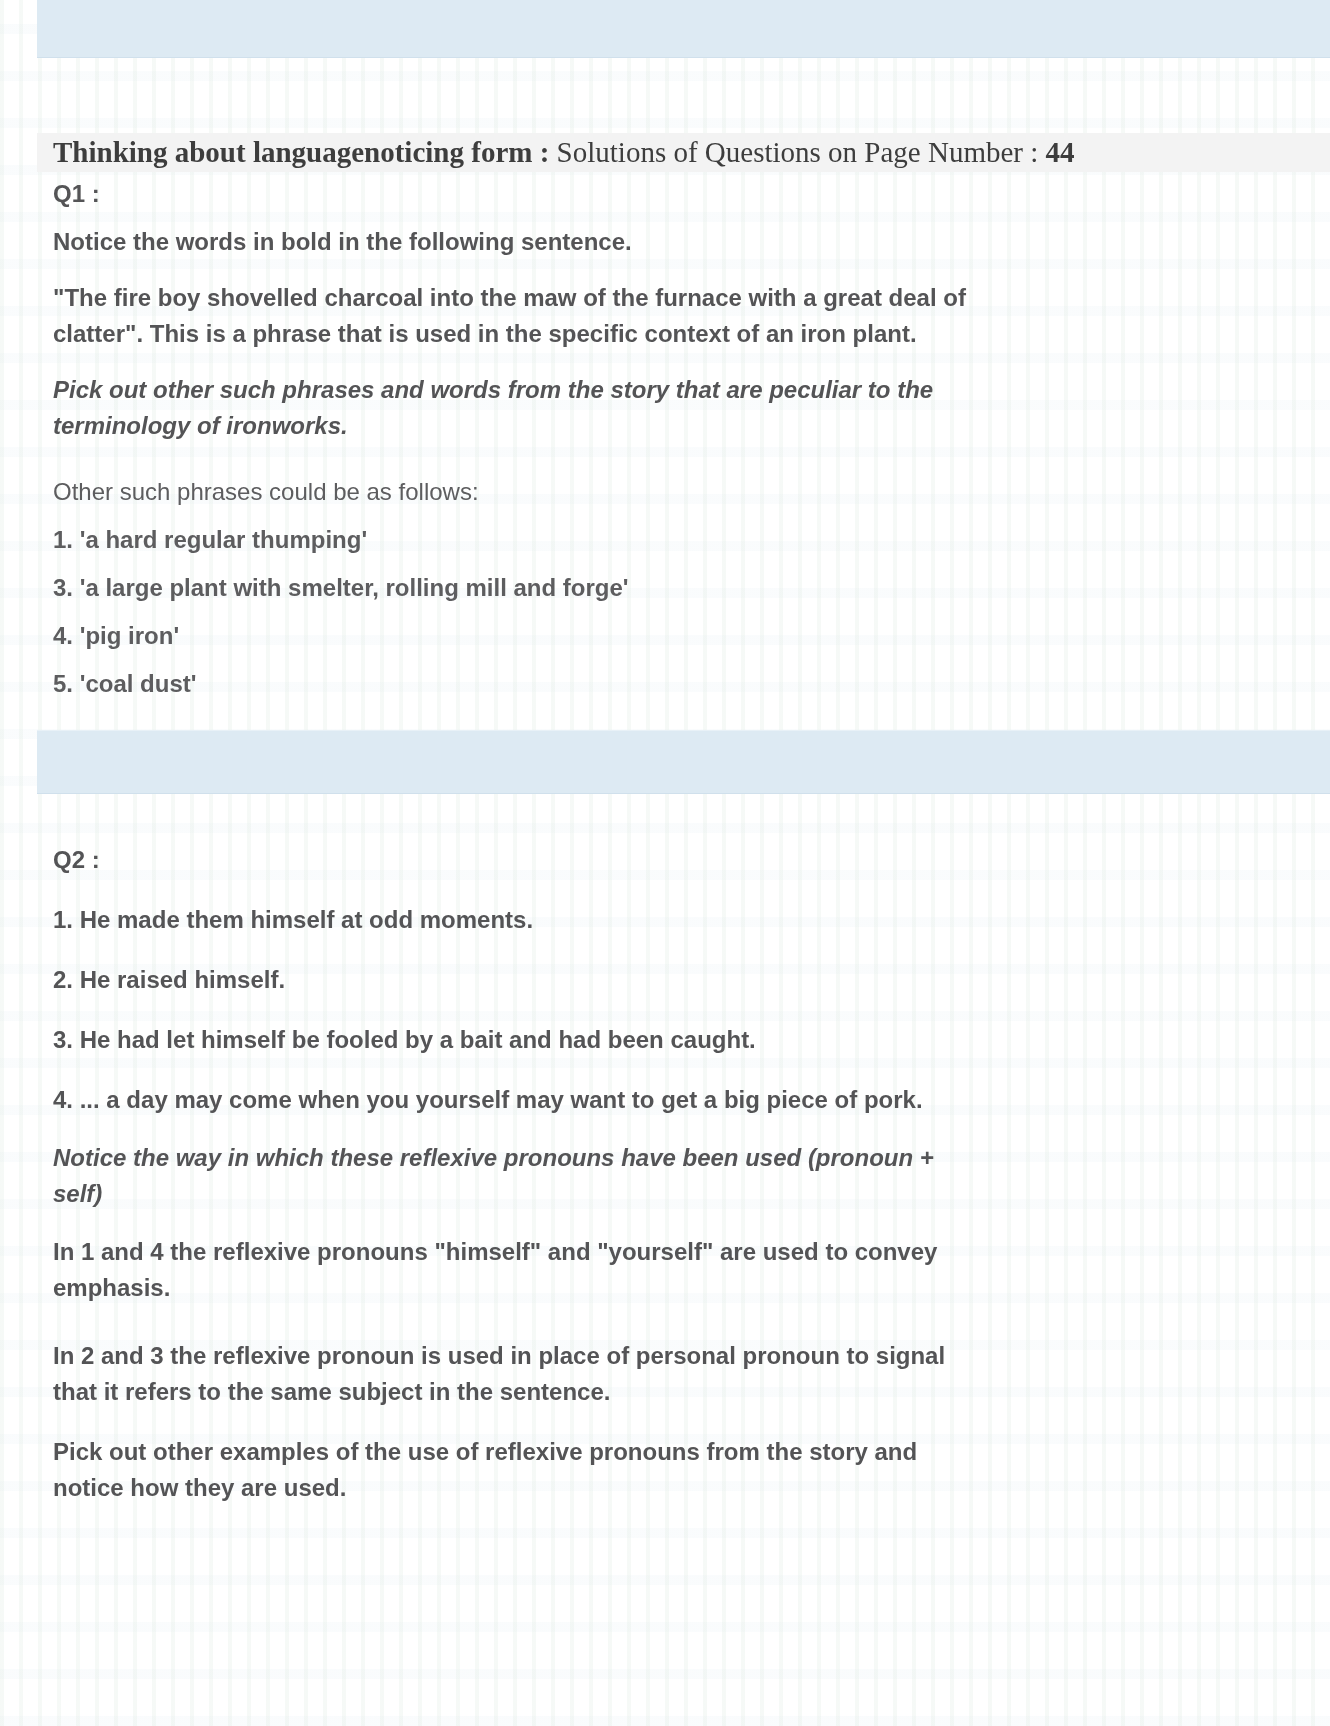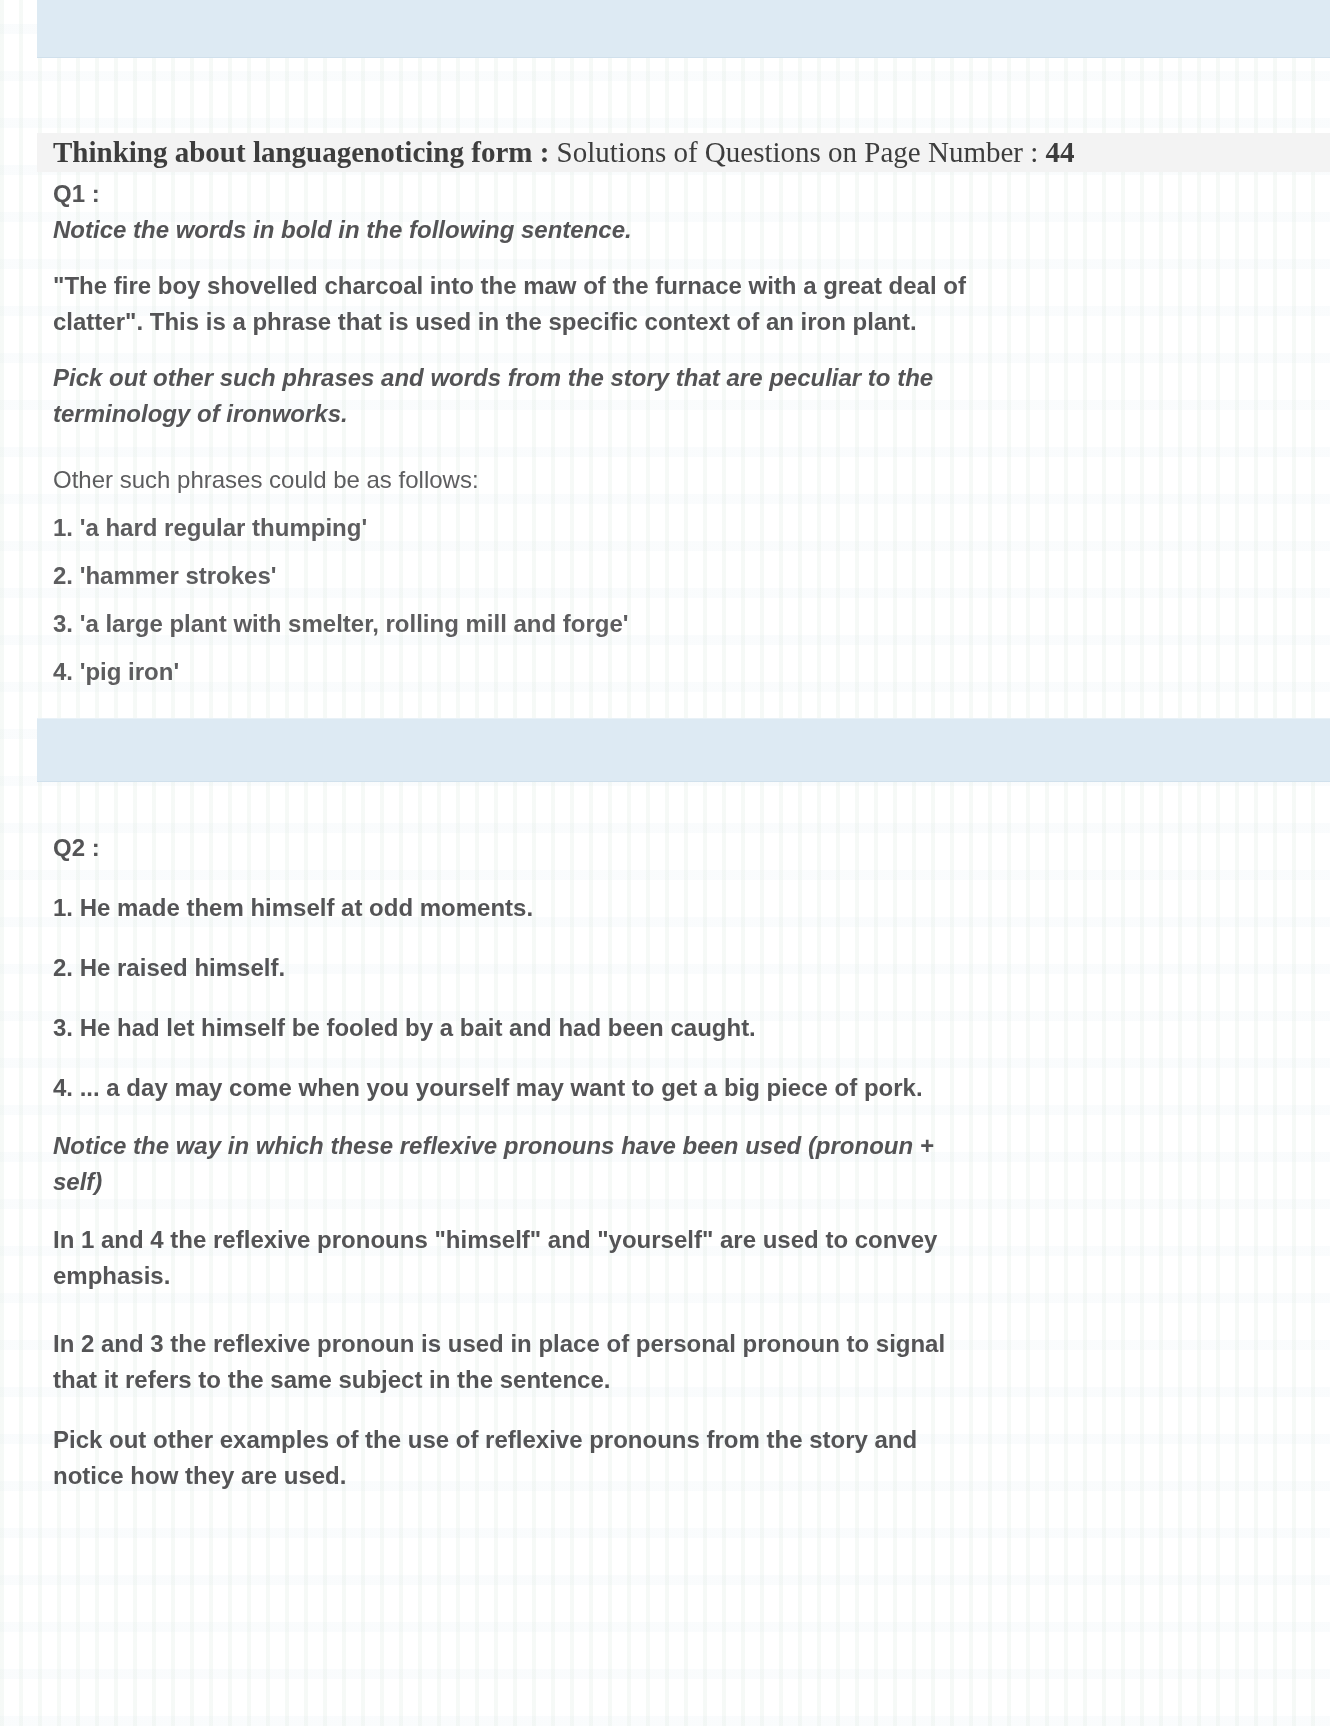--- a/index.html
+++ b/index.html
@@ -46,21 +46,21 @@
   .content {
     padding: 0 16px;
     font-family: "Liberation Sans", sans-serif;
     font-size: 24px;
     line-height: 36px;
     color: #545456;
     font-weight: bold;
   }
   .content div { max-width: 1240px; }
   .q-label        { margin-top: 4px; }
-  .notice         { margin-top: 0; font-style: italic; }
+  .notice         { margin-top: 12px; }
   .quote          { margin-top: 20px; white-space: pre-line; }
   .pick           { margin-top: 20px; font-style: italic; white-space: pre-line; }
   .answer-label   { margin-top: 72px; }
   .answer-intro   { margin-top: 30px; font-weight: normal; color: #5d5d5f; }
   .q1-item        { margin-top: 12px; font-weight: bold; color: #5d5d5f; }
   .q2-label       { margin-top: 48px; }
   .q2-item-first  { margin-top: 0; }
   .q2-item        { margin-top: 24px; }
   .notice2        { margin-top: 22px; font-style: italic; white-space: pre-line; }
   .para-a         { margin-top: 22px; white-space: pre-line; }
@@ -83,23 +83,23 @@
     <div class="q-label">Q1 :</div>
     <div class="notice">Notice the words in bold in the following sentence.</div>
     <div class="quote">"The fire boy shovelled charcoal into the maw of the furnace with a great deal of
 clatter". This is a phrase that is used in the specific context of an iron plant.</div>
     <div class="pick">Pick out other such phrases and words from the story that are peculiar to the
 terminology of ironworks.</div>
 
     <div class="answer-intro">Other such phrases could be as follows:</div>
 
     <div class="q1-item">1. 'a hard regular thumping'</div>
-    <div class="q1-item">2. 'hammer strokes'</div>
     <div class="q1-item">3. 'a large plant with smelter, rolling mill and forge'</div>
     <div class="q1-item">4. 'pig iron'</div>
+    <div class="q1-item">5. 'coal dust'</div>
 
   </div>
 
   <div class="band-mid"></div>
 
   <div class="content">
 
     <div class="q-label q2-label">Q2 :</div>
 
     <div class="q2-item q2-item-first">1. He made them himself at odd moments.</div>

